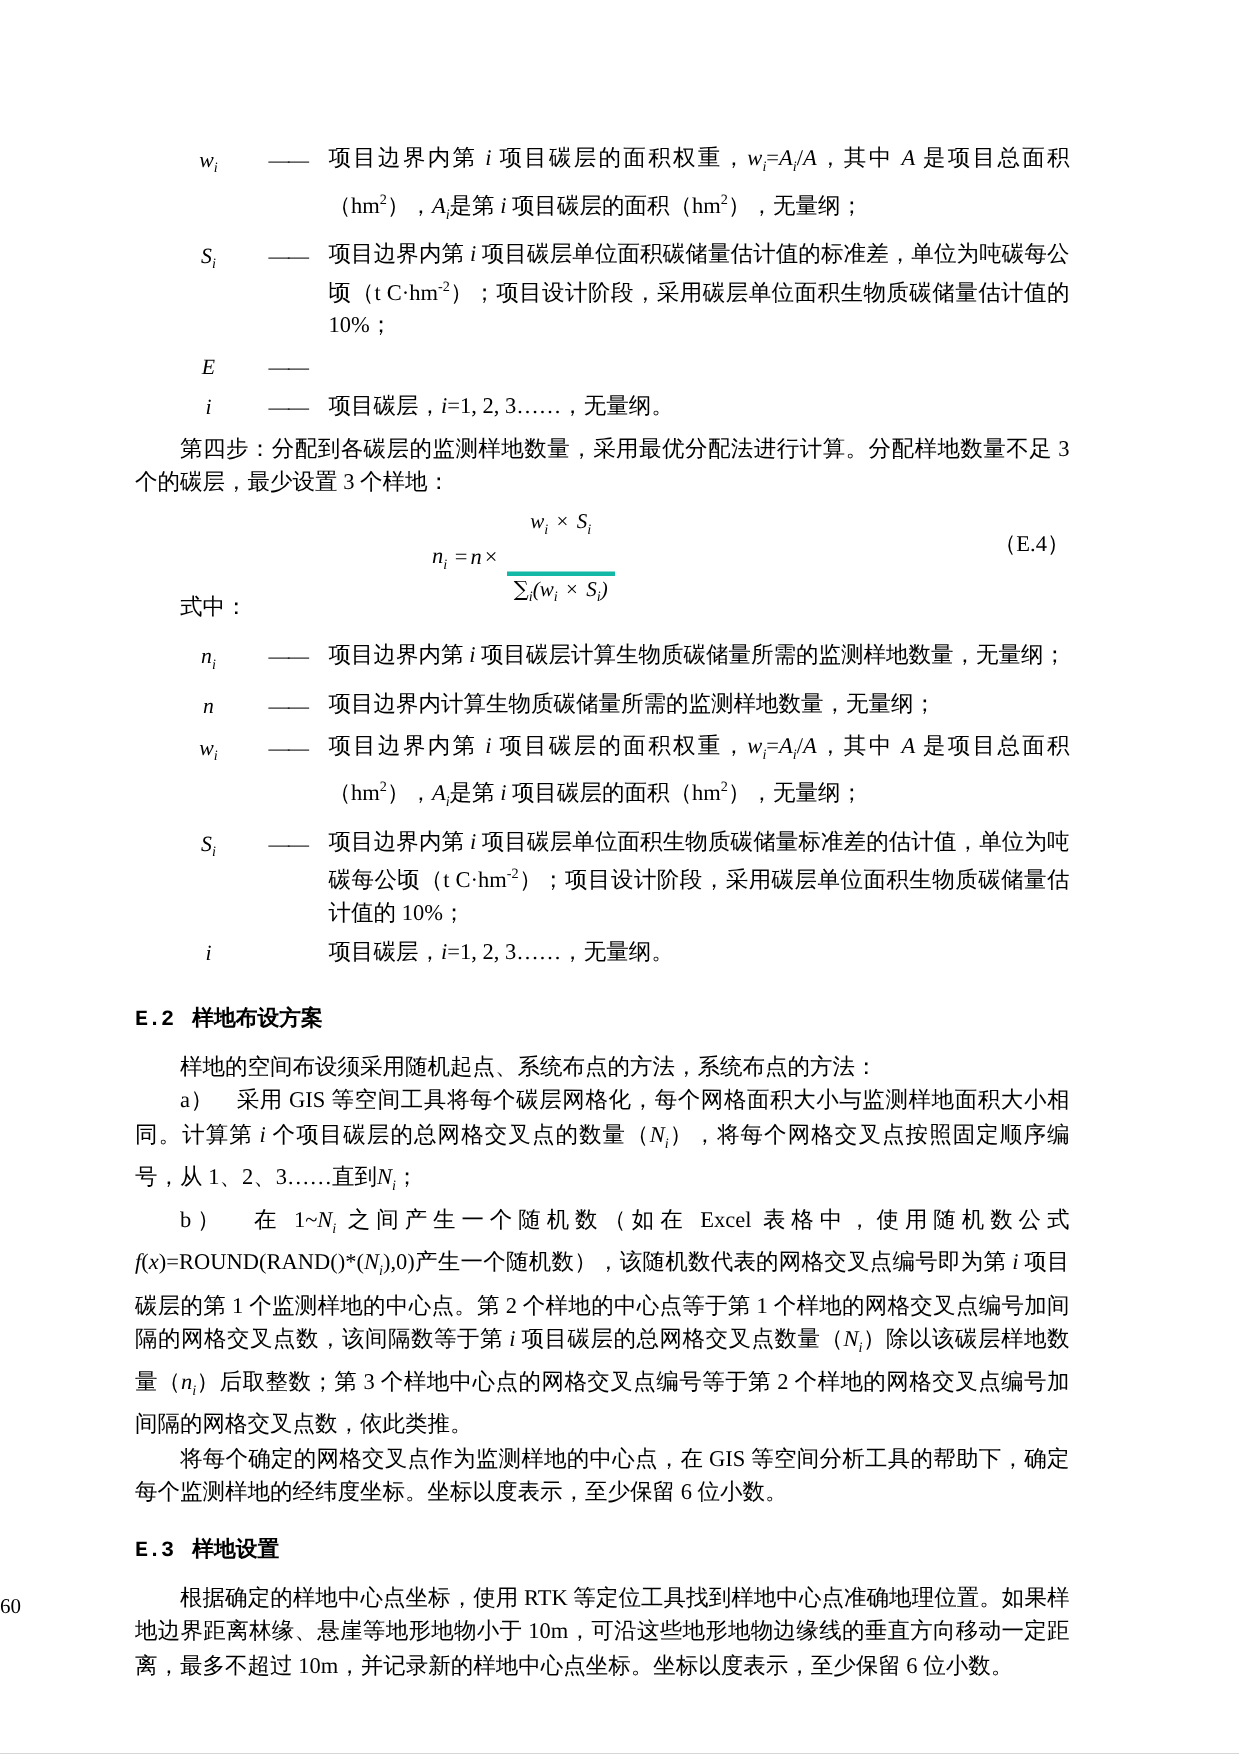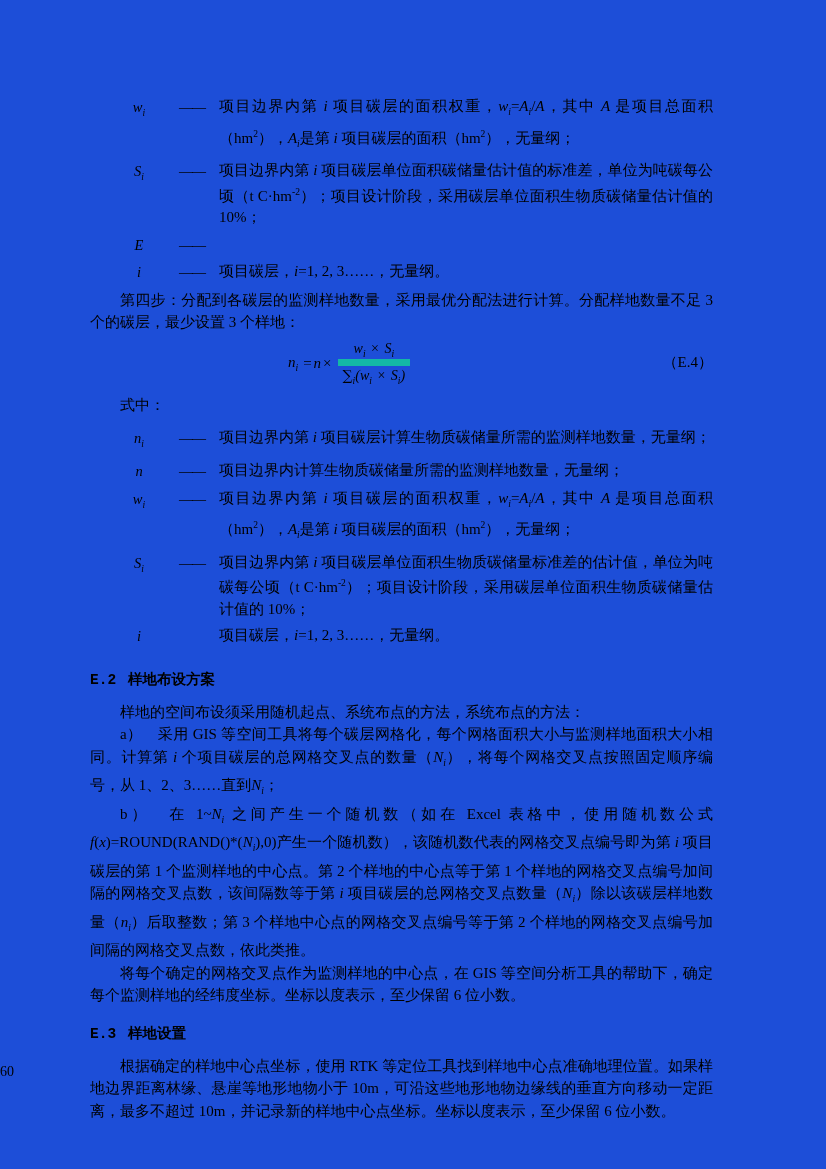--- a/index.html
+++ b/index.html
@@ -7,21 +7,21 @@
     padding: 0;
     background: #b8b8b8;
   }
   body {
     font-family: "Liberation Serif", "DejaVu Serif", serif;
   }
   .page {
     position: relative;
     width: 826px;
     height: 1169px;
-    background: #1d4ed8;
+    background: #ffffff;
     margin: 0 auto;
     overflow: hidden;
     box-sizing: border-box;
   }
   .content {
     position: absolute;
     left: 113px;
     top: 96px;
     width: 600px;
   }
@@ -103,23 +103,24 @@
     flex-direction: column;
     align-items: center;
     vertical-align: middle;
     margin-left: 4px;
   }
   .frac .num {
     padding: 0 5px 1px 5px;
     font-size: 14px;
   }
   .frac .den {
-    border-top: 7px solid #14b8a6;
+    border-top: 3px solid #14b8a6;
     padding: 1px 5px 0 5px;
     font-size: 14px;
+    margin-top: 22px;
   }
   .formula sub { font-size: 9.5px; }
   .op { font-style: normal; padding: 0 2px; }
   .sumsym { font-style: normal; font-family: "DejaVu Serif", serif; }
   .eqno {
     position: absolute;
     right: 0;
     top: 12px;
     font-size: 15px;
     font-style: normal;

